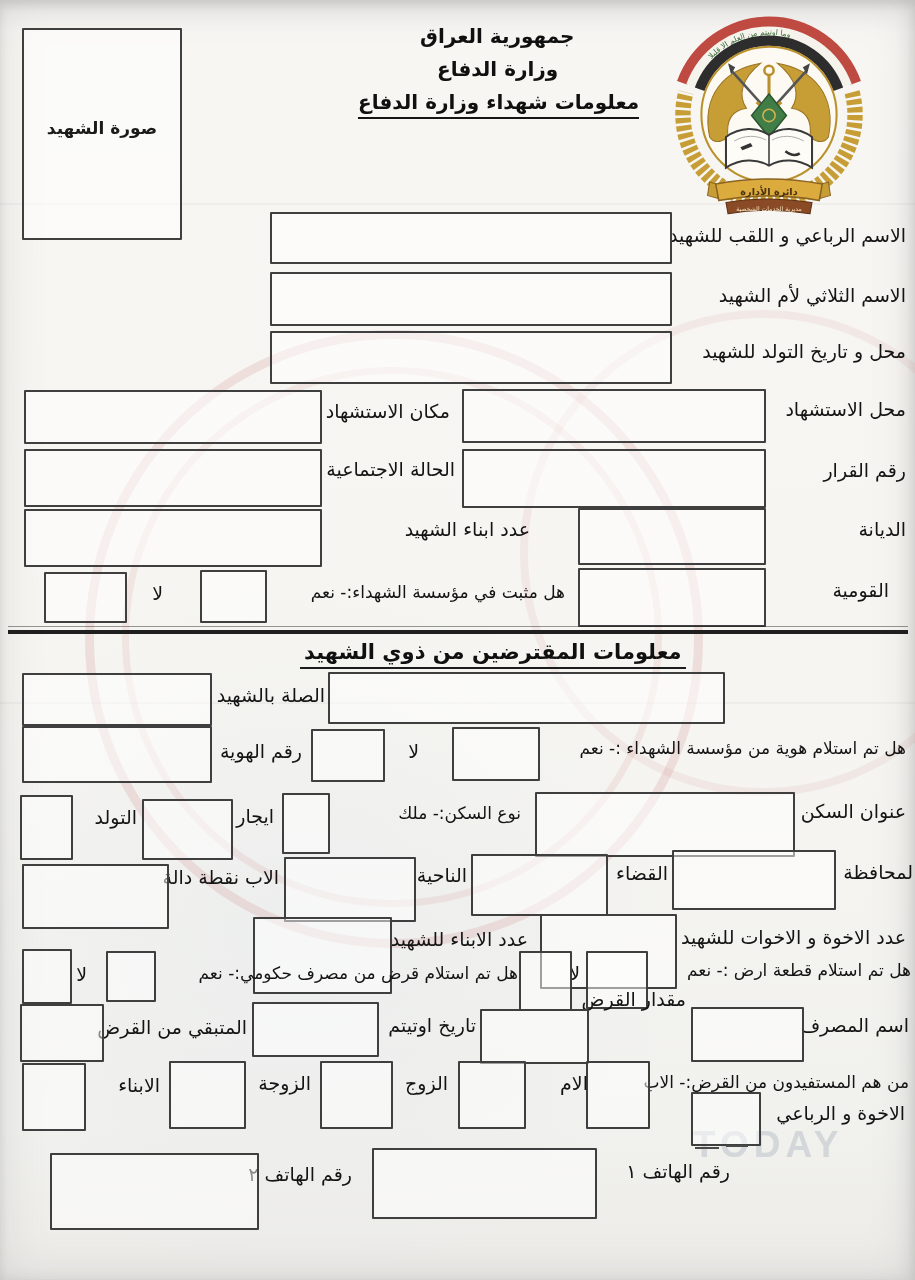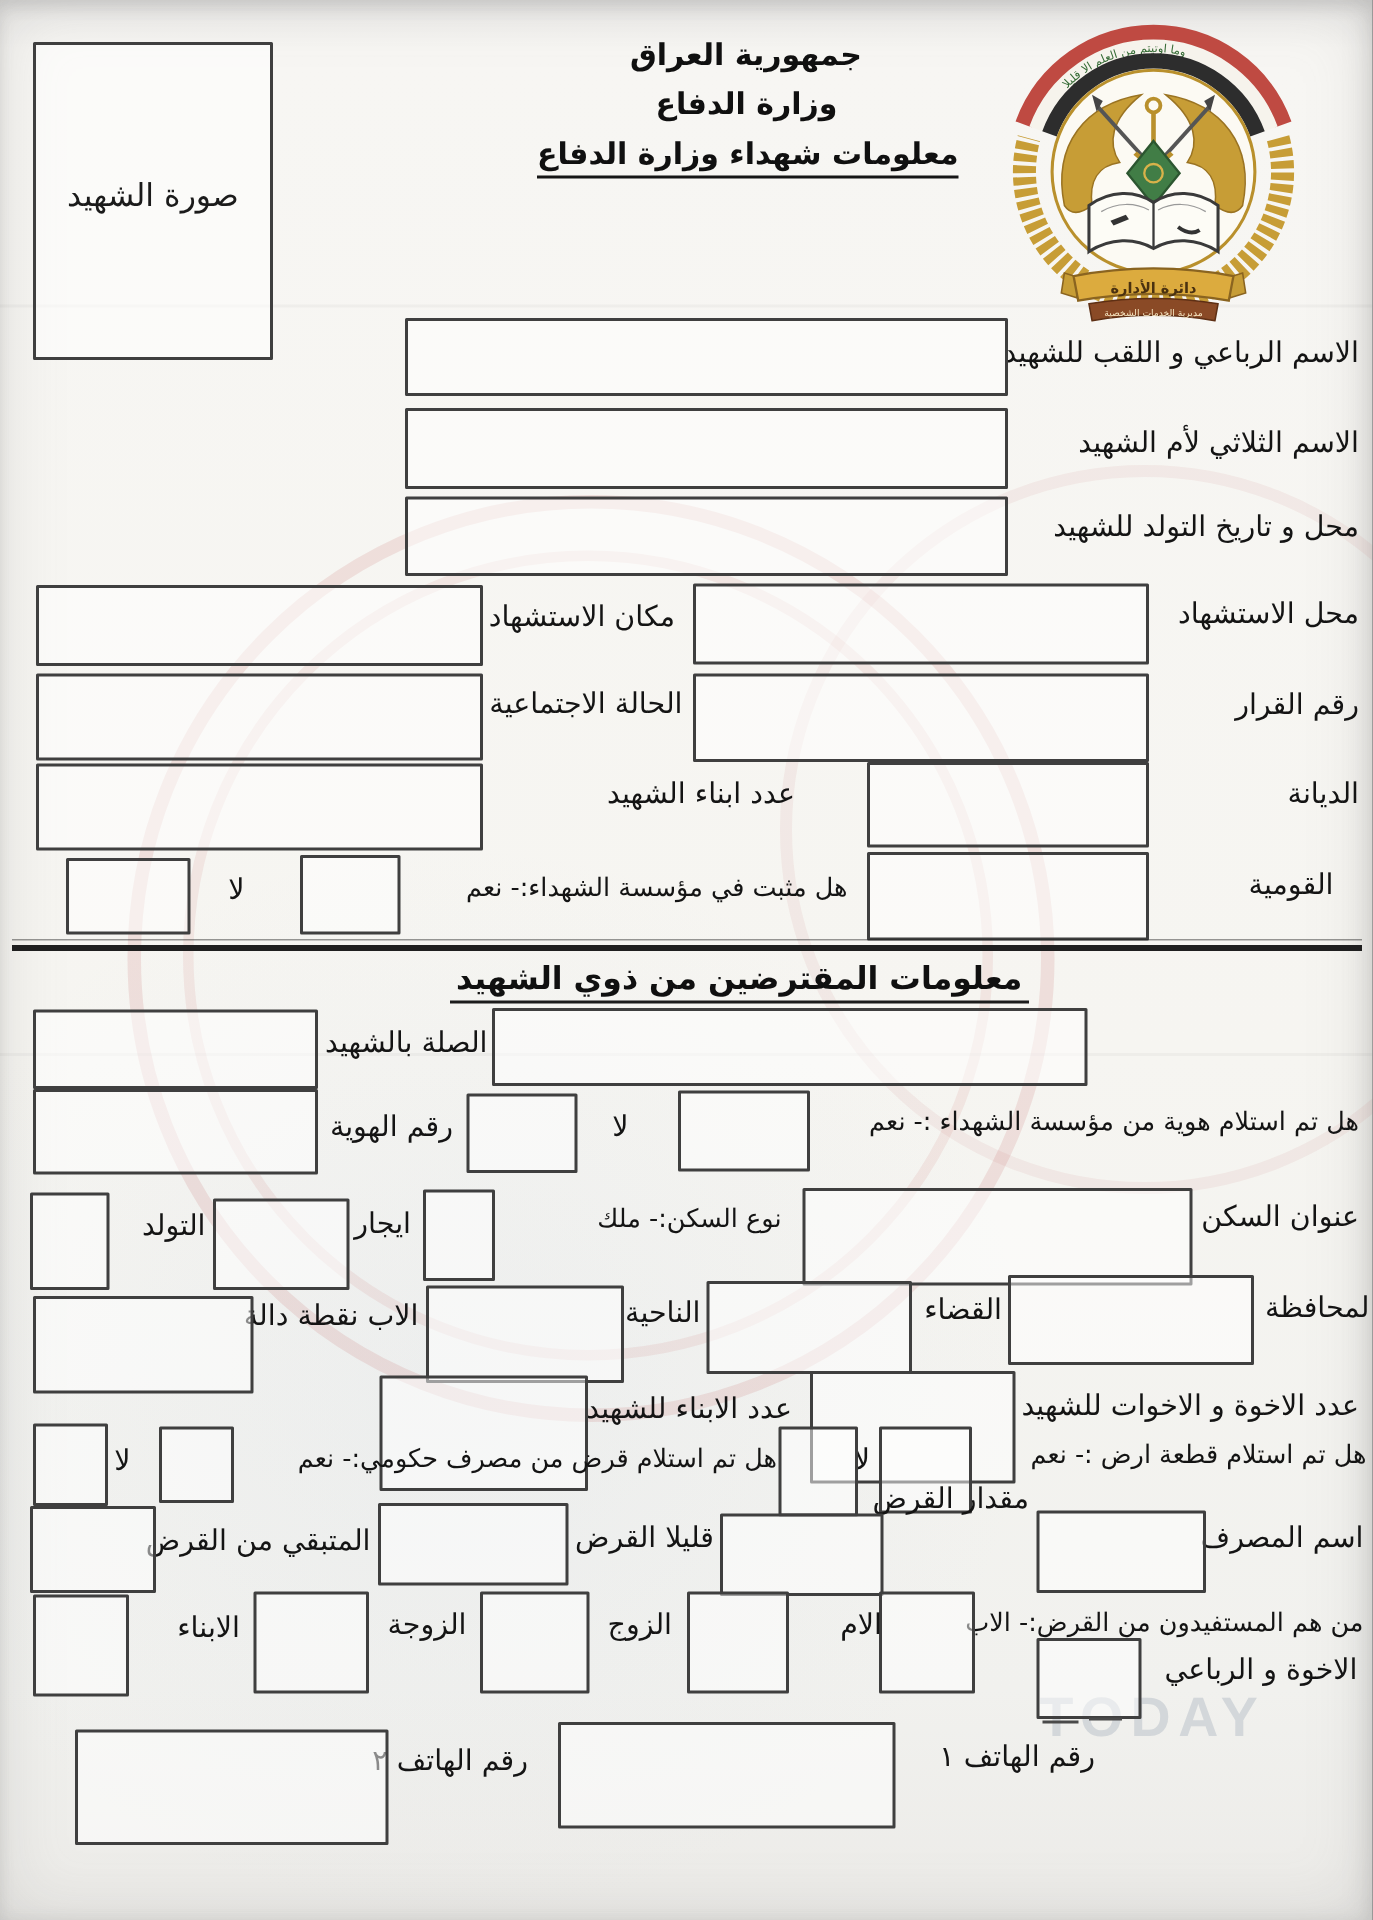--- a/index.html
+++ b/index.html
@@ -16,21 +16,21 @@
   .bx{position:absolute;border:2px solid #3f3f3f;border-radius:1px;background:rgba(255,255,255,.5);}
   
   .lb{position:absolute;direction:rtl;unicode-bidi:embed;white-space:nowrap;font-size:19px;color:#141414;}
   .q{font-size:17px;}
   .hd{position:absolute;direction:rtl;white-space:nowrap;font-weight:bold;color:#101010;}
   .ring{position:absolute;border-radius:50%;pointer-events:none;}
   .sep{position:absolute;background:#1f1f1f;}
   .dash{position:absolute;height:0;border-top:2px solid #4a4a4a;}
   .today{position:absolute;font-family:"Liberation Sans",sans-serif;font-weight:bold;
     font-size:37px;letter-spacing:5px;color:rgba(148,163,178,.32);}
-  .photo-label{position:absolute;width:100%;text-align:center;direction:rtl;font-size:21px;color:#1b1b1b;}
+  .photo-label{position:absolute;width:100%;text-align:center;direction:rtl;font-size:17px;color:#1b1b1b;font-weight:bold;}
 </style>
 </head>
 <body>
 
 <div class="paper">
 
   <div class="ring" style="left:85px;top:330px;width:600px;height:600px;border:9px solid rgba(192,84,84,.14);"></div>
   <div class="ring" style="left:122px;top:367px;width:526px;height:526px;border:7px solid rgba(192,84,84,.10);"></div>
   <div class="ring" style="left:520px;top:310px;width:470px;height:470px;border:8px solid rgba(192,84,84,.08);"></div>
   <div class="crease" style="top:203px;"></div>
@@ -156,21 +156,21 @@
   <div class="bx" style="left:519px;top:951px;width:49px;height:56px;"></div>
   <div class="lb q" style="right:397px;top:963px;">هل تم استلام قرض من مصرف حكومي:- نعم</div>
   <div class="bx" style="left:106px;top:951px;width:46px;height:47px;"></div>
   <div class="lb" style="right:828px;top:963px;">لا</div>
   <div class="bx" style="left:22px;top:949px;width:46px;height:51px;"></div>
 
   <div class="lb" style="right:6px;top:1014px;">اسم المصرف</div>
   <div class="bx" style="left:691px;top:1007px;width:109px;height:51px;"></div>
   <div class="lb" style="right:229px;top:988px;">مقدار القرض</div>
   <div class="bx" style="left:480px;top:1009px;width:105px;height:51px;"></div>
-  <div class="lb" style="right:439px;top:1014px;">قليلا القرض</div>
+  <div class="lb" style="right:439px;top:1014px;">تاريخ اوتيتم</div>
   <div class="bx" style="left:252px;top:1002px;width:123px;height:51px;"></div>
   <div class="lb" style="right:668px;top:1016px;">المتبقي من القرض</div>
   <div class="bx" style="left:20px;top:1004px;width:80px;height:54px;"></div>
 
   <div class="lb q" style="right:6px;top:1072px;">من هم المستفيدون من القرض:- الاب</div>
   <div class="bx" style="left:586px;top:1061px;width:60px;height:64px;"></div>
   <div class="lb" style="right:327px;top:1072px;">الام</div>
   <div class="bx" style="left:458px;top:1061px;width:64px;height:64px;"></div>
   <div class="lb" style="right:467px;top:1072px;">الزوج</div>
   <div class="bx" style="left:320px;top:1061px;width:69px;height:64px;"></div>

